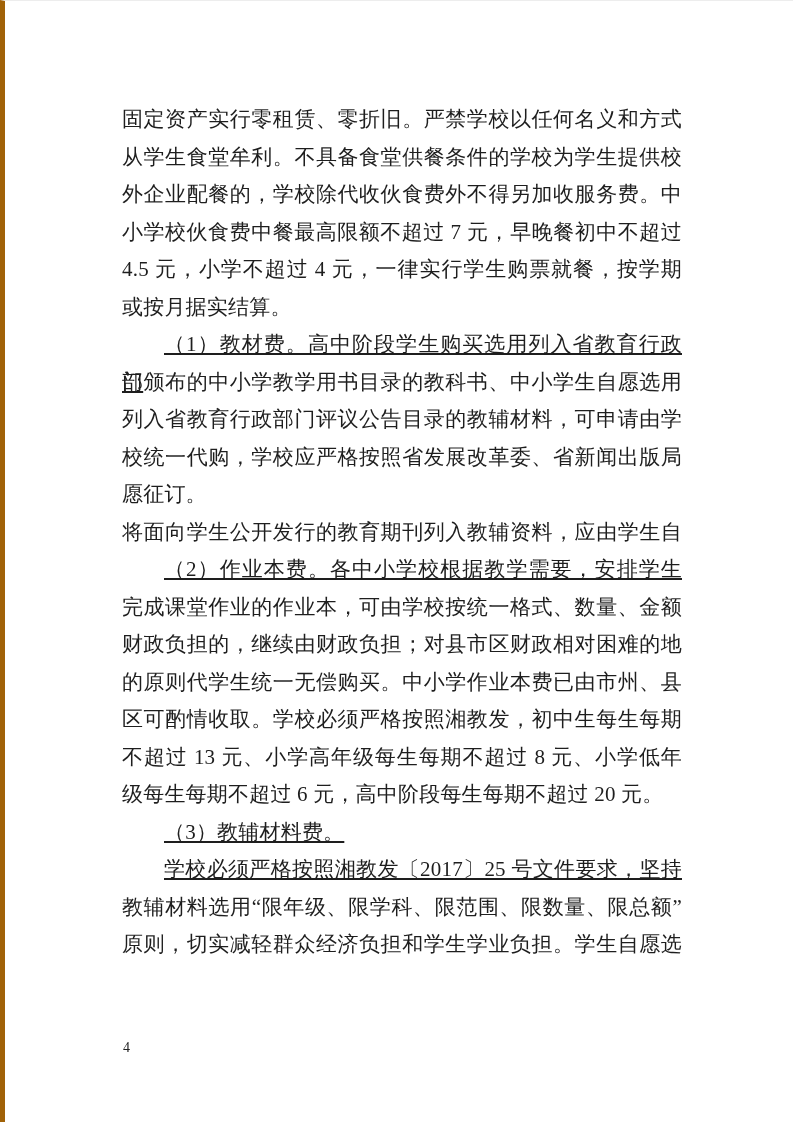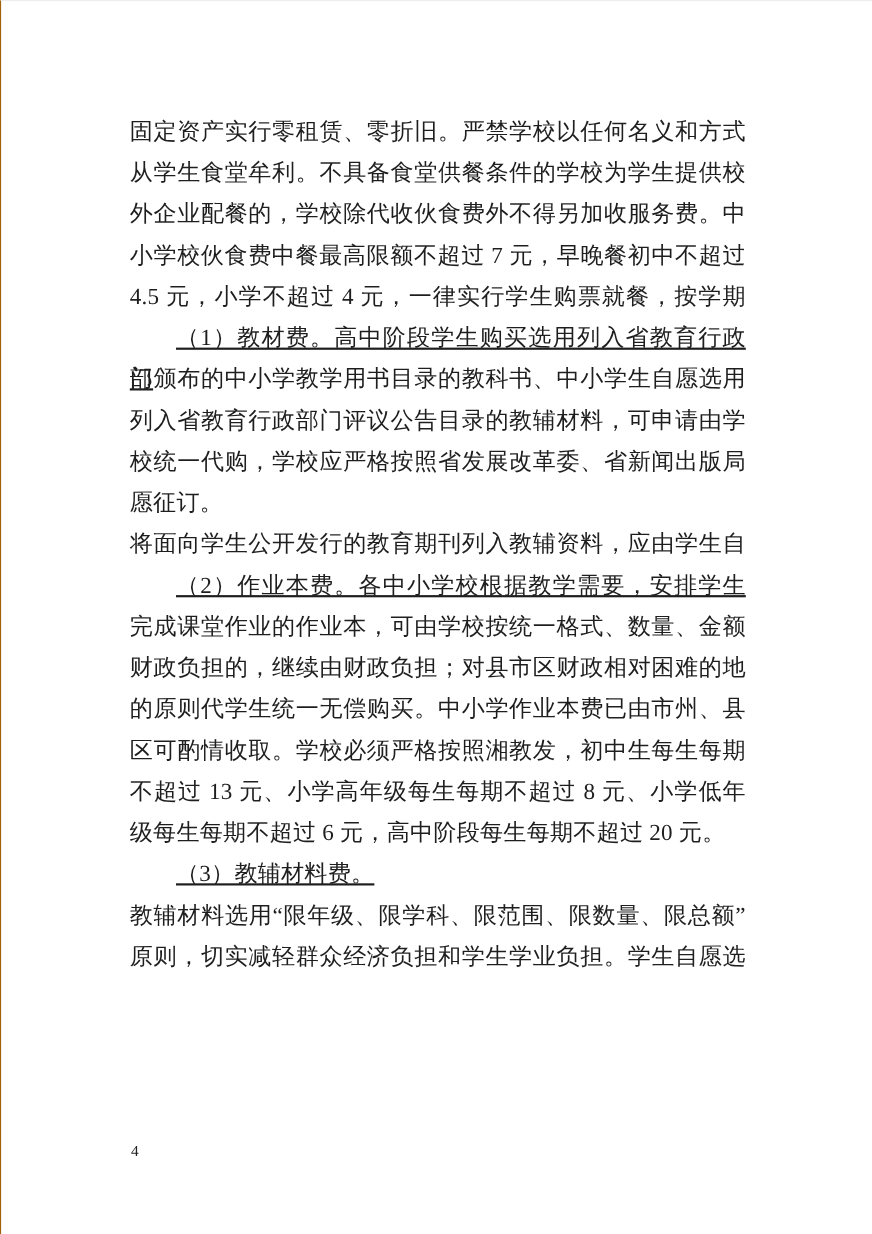--- a/index.html
+++ b/index.html
@@ -5,21 +5,21 @@
   * { margin: 0; padding: 0; box-sizing: border-box; }
   html, body { background: #ffffff; }
   .page {
     position: relative;
     width: 793px;
     height: 1122px;
     background: #ffffff;
     overflow: hidden;
     font-family: "Liberation Serif", serif;
     border-top: 1px solid #ededed;
-    border-left: 1px solid #a16207;
+    border-left: 5px solid #a16207;
   }
   .doc-body {
     position: absolute;
     left: 117px;
     top: 100px;
     width: 560px;
     color: #1e1e1e;
     font-size: 21px;
   }
   .paragraph { }
@@ -46,20 +46,21 @@
 
 <div class="page">
   <div class="doc-body">
 
     <div class="paragraph">
       <div class="line full">固定资产实行零租赁、零折旧。严禁学校以任何名义和方式</div>
       <div class="line full">从学生食堂牟利。不具备食堂供餐条件的学校为学生提供校</div>
       <div class="line full">外企业配餐的，学校除代收伙食费外不得另加收服务费。中</div>
       <div class="line full">小学校伙食费中餐最高限额不超过 7 元，早晚餐初中不超过</div>
       <div class="line full">4.5 元，小学不超过 4 元，一律实行学生购票就餐，按学期</div>
+      <div class="line">或按月据实结算。</div>
     </div>
 
     <div class="paragraph">
       <div class="line full ind">（1）教材费。高中阶段学生购买选用列入省教育行政部</div>
       <div class="line full">门颁布的中小学教学用书目录的教科书、中小学生自愿选用</div>
       <div class="line full">列入省教育行政部门评议公告目录的教辅材料，可申请由学</div>
       <div class="line full">校统一代购，学校应严格按照省发展改革委、省新闻出版局</div>
       <div class="line">愿征订。</div>
       <div class="line full">将面向学生公开发行的教育期刊列入教辅资料，应由学生自</div>
     </div>
@@ -72,20 +73,21 @@
       <div class="line full">区可酌情收取。学校必须严格按照湘教发，初中生每生每期</div>
       <div class="line full">不超过 13 元、小学高年级每生每期不超过 8 元、小学低年</div>
       <div class="line">级每生每期不超过 6 元，高中阶段每生每期不超过 20 元。</div>
     </div>
 
     <div class="paragraph">
       <div class="line ind">（3）教辅材料费。</div>
     </div>
 
     <div class="paragraph">
+      <div class="line full ind">学校必须严格按照湘教发〔2017〕25 号文件要求，坚持</div>
       <div class="line full">教辅材料选用“限年级、限学科、限范围、限数量、限总额”</div>
       <div class="line full">原则，切实减轻群众经济负担和学生学业负担。学生自愿选</div>
     </div>
 
   </div>
 
   <div class="page-number">4</div>
 </div>
 
 </body></html>

